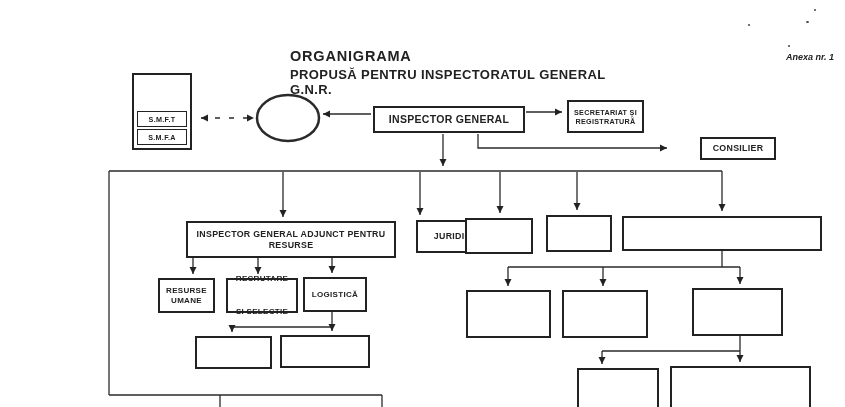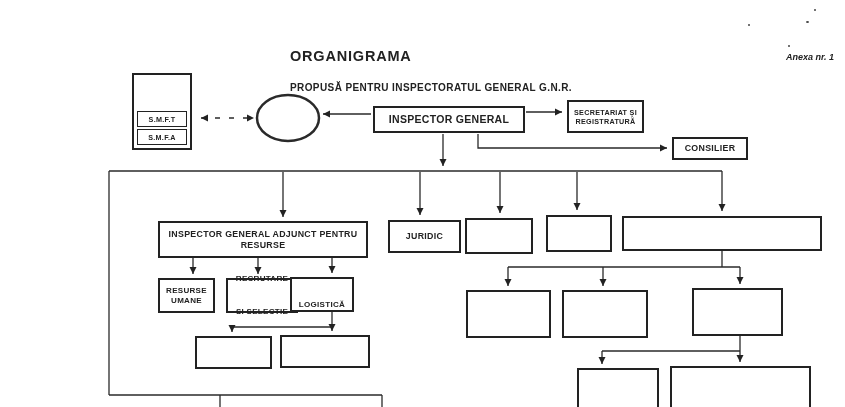--- a/index.html
+++ b/index.html
@@ -13,26 +13,26 @@
   .lines { position: absolute; left: 0; top: 0; width: 845px; height: 407px; }
   .box {
     position: absolute; border: 2.5px solid var(--ink); background: var(--paper);
     display: flex; flex-direction: column; align-items: center; justify-content: center;
     text-align: center; font-weight: bold; letter-spacing: 0.3px; line-height: 1.25;
   }
   .thin   { border-width: 1.5px; }
   .medium { border-width: 2px; }
   .title-block { position: absolute; left: 290px; top: 48px; width: 340px; }
   .title { font-size: 14.5px; font-weight: bold; letter-spacing: 0.8px; }
-  .subtitle { font-size: 10px; font-weight: bold; letter-spacing: 0.4px; margin-top: 18px; }
+  .subtitle { font-size: 13px; font-weight: bold; letter-spacing: 0.4px; margin-top: 3px; }
   .annex { position: absolute; left: 770px; top: 52px; width: 64px; text-align: right;
            font-size: 9px; font-weight: bold; font-style: italic; }
   .dot { position: absolute; background: #444; border-radius: 50%; }
   .fs11 { font-size: 10.5px; }
-  .fs9  { font-size: 8.8px; }
+  .fs9  { font-size: 8.8px; margin-left: 28px; }
   .fs8  { font-size: 8px; }
   .fs7  { font-size: 7.2px; }
 </style>
 </head>
 <body>
 
 <div class="page">
 
   <div class="title-block">
     <div class="title">ORGANIGRAMA</div>
@@ -124,21 +124,21 @@
   <div class="box fs8" style="left:158px;top:278px;width:57px;height:35px;">
     <span>RESURSE</span>
     <span>UMANE</span>
   </div>
 
   <div class="box fs8" style="left:226px;top:278px;width:72px;height:35px;gap:23px;">
     <span>RECRUTARE</span>
     <span>SI SELECTIE</span>
   </div>
 
-  <div class="box fs8" style="left:290px;top:277px;width:64px;height:35px;justify-content:flex-end;">
+  <div class="box fs8" style="left:303px;top:277px;width:64px;height:35px;">
     <span>LOGISTICĂ</span>
   </div>
 
   <div class="box" style="left:195px;top:336px;width:77px;height:33px;"></div>
   <div class="box" style="left:280px;top:335px;width:90px;height:33px;"></div>
 
   <div class="box" style="left:466px;top:290px;width:85px;height:48px;"></div>
   <div class="box" style="left:562px;top:290px;width:86px;height:48px;"></div>
   <div class="box" style="left:692px;top:288px;width:91px;height:48px;"></div>
 

